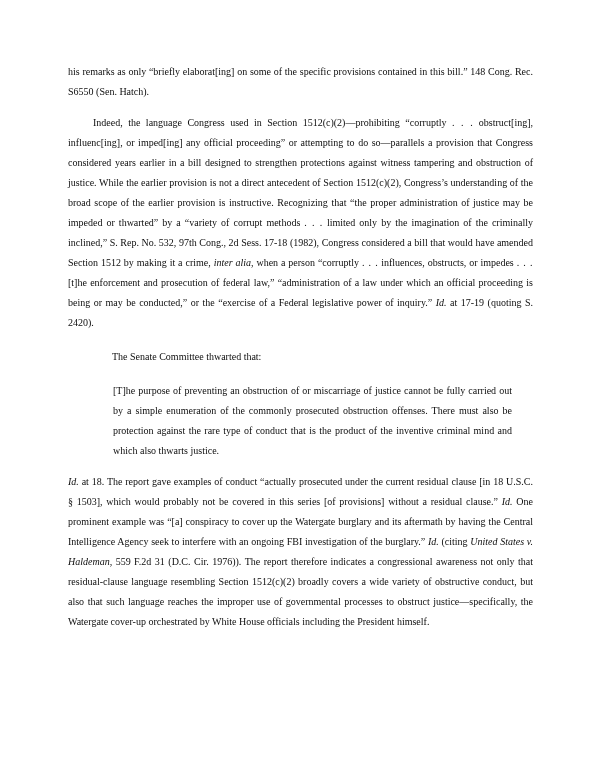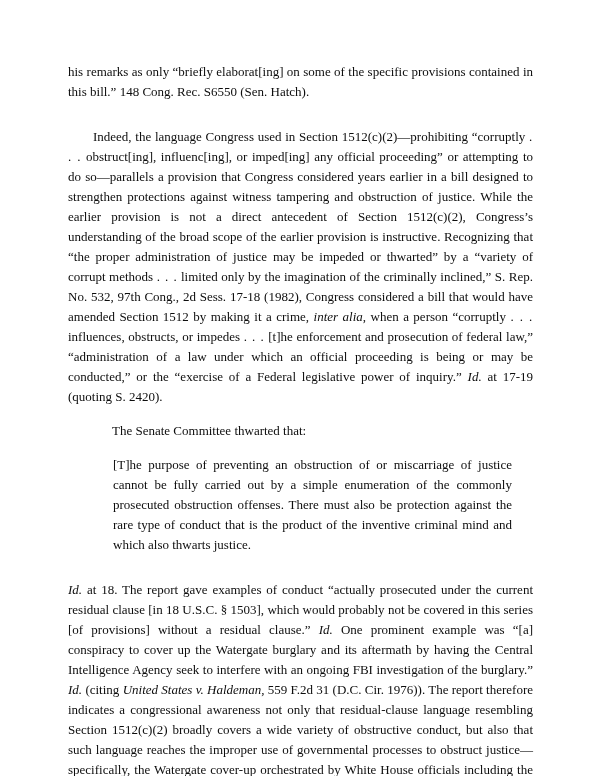--- a/index.html
+++ b/index.html
@@ -29,44 +29,44 @@
 
   #text-column {
     position: absolute;
     left: 68px;
     top: 62px;
     width: 465px;
   }
 
   p.body-para {
     margin: 0 0 0 0;
-    font-size: 13px;
+    font-size: 10px;
     line-height: 20.0px;
     text-align: justify;
     text-justify: inter-word;
     hyphens: none;
   }
 
   p.para-gap {
-    margin-top: 25px;
+    margin-top: 11px;
   }
 
   p.indent-first {
     text-indent: 25px;
   }
 
   p.lead-in {
     text-indent: 44px;
     margin-top: 14px;
   }
 
   blockquote.block-quote {
     margin: 14px 21px 0 45px;
     padding: 0;
-    font-size: 13px;
+    font-size: 10px;
     line-height: 20.0px;
     text-align: justify;
     text-justify: inter-word;
   }
 
   blockquote.block-quote p {
     margin: 0;
   }
 
   .it {

